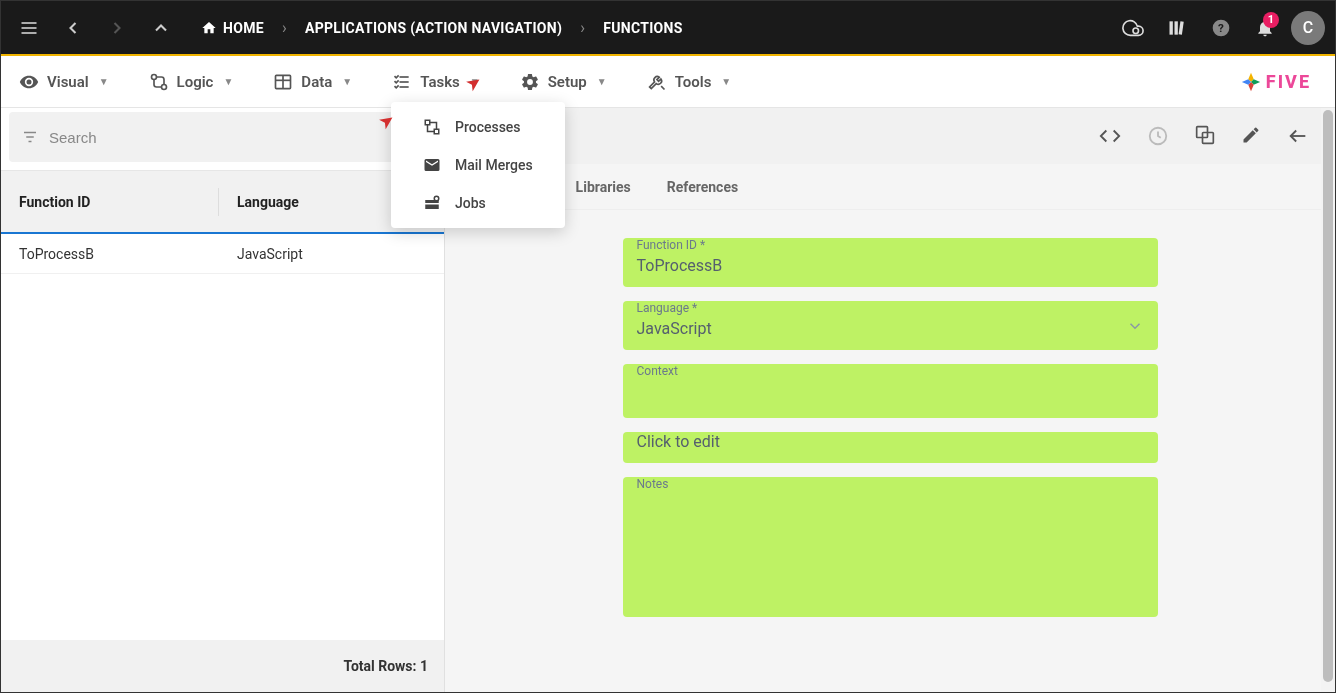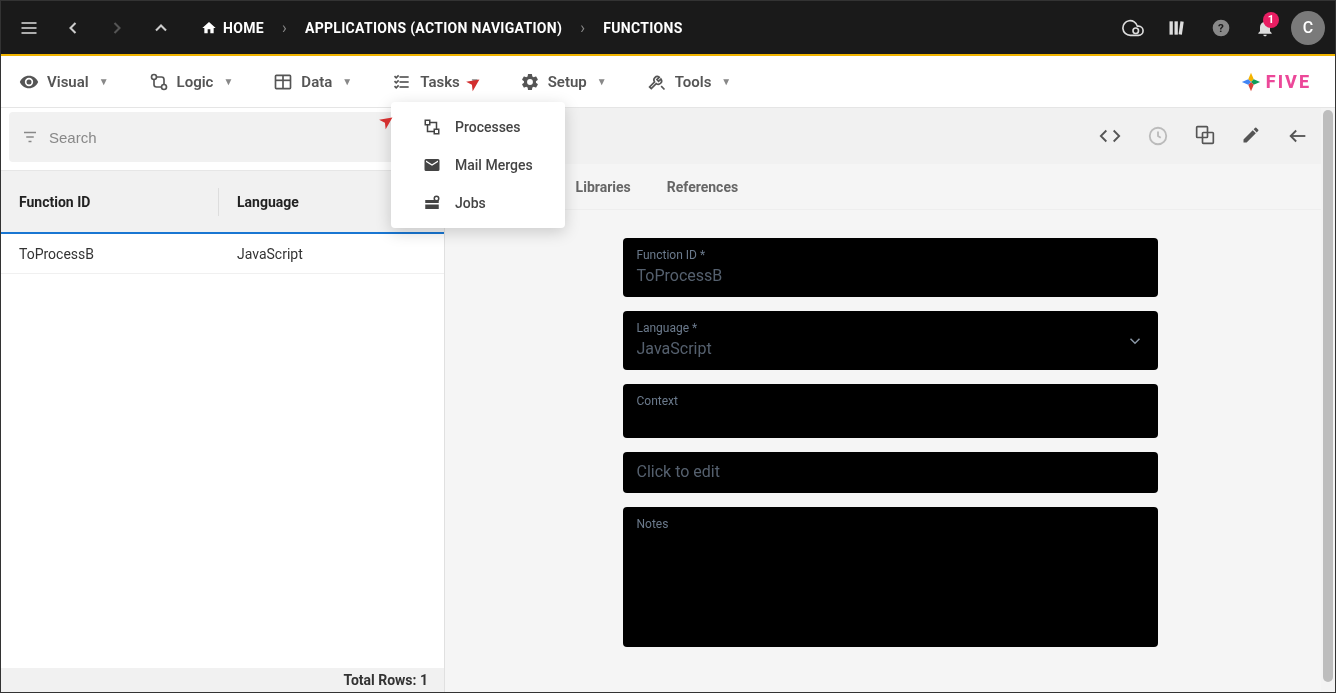--- a/index.html
+++ b/index.html
@@ -47,35 +47,35 @@
 .search-bar input::placeholder { color:#888; font-size:15px;}
 .search-icon-right { color:#666; cursor:pointer;}
 .table-head { display:flex; background:#f1f1f1; border-top:1px solid #e6e6e6; border-bottom:2px solid #1976d2; height:64px; align-items:center;}
 .th { font-weight:700; font-size:14px; color:#222; padding:0 18px;}
 .th.col1 { width:218px; border-right:1px solid #ddd; height:28px; display:flex; align-items:center;}
 .th.col2 { flex:1; }
 .table-row { display:flex; height:40px; align-items:center; border-bottom:1px solid #f0f0f0; cursor:pointer;}
 .td { font-size:14px; color:#333; padding:0 18px;}
 .td.col1 { width:218px;}
 .td.col2 { flex:1;}
-.table-footer { margin-top:auto; background:#f1f1f1; height:24px; display:flex; align-items:center; justify-content:flex-end; padding:0 16px; font-size:14px; font-weight:700; color:#333;}
+.table-footer { margin-top:auto; background:#f1f1f1; height:52px; display:flex; align-items:center; justify-content:flex-end; padding:0 16px; font-size:14px; font-weight:700; color:#333;}
 
 
 .right-panel { flex:1; display:flex; flex-direction:column; position:relative;}
 .detail-header { height:56px; background:#f1f1f1; display:flex; align-items:center; padding:0 22px; color:#333;}
 .detail-title { font-size:18px; font-weight:700; }
 .detail-actions { margin-left:auto; display:flex; gap:18px; color:#555;}
 .detail-actions .act { cursor:pointer; padding:4px;}
 .detail-actions .act.dim { color:#bbb; }
 .tabs { display:flex; gap:28px; padding:0 22px; height:46px; align-items:flex-end; border-bottom:1px solid #eee;}
 .tab { padding:12px 4px 14px 4px; font-size:14px; font-weight:700; color:#666; cursor:pointer; position:relative;}
 .tab.active { color:#1976d2; }
 .tab.active::after { content:""; position:absolute; left:0; right:0; bottom:-1px; height:3px; background:#1976d2;}
 .form-wrap { padding:28px 0 20px 0; display:flex; flex-direction:column; align-items:center; gap:14px; overflow:auto; height:calc(100% - 102px);}
-.form-field { width:535px; background:#000000; border-radius:4px; padding:10px 14px 12px 14px; position:relative;}
+.form-field { width:535px; background:#bef264; border-radius:4px; padding:0 14px 12px 14px; position:relative;}
 .form-field.tall { min-height:140px;}
 .fld-label { font-size:12px; color:#6b7a8c; margin-bottom:4px;}
 .fld-value { font-size:16px; color:#55606e;}
 .fld-chevron { position:absolute; right:14px; top:50%; transform:translateY(-50%); color:#8a97a6;}
 .vscroll { position:absolute; right:0; top:0; bottom:0; width:14px; background:#f3f3f3;}
 .vscroll-thumb { background:#bdbdbd; width:10px; margin:2px; border-radius:5px; height:98%;}
 
 svg { display:block; }
 </style>
 </head>

